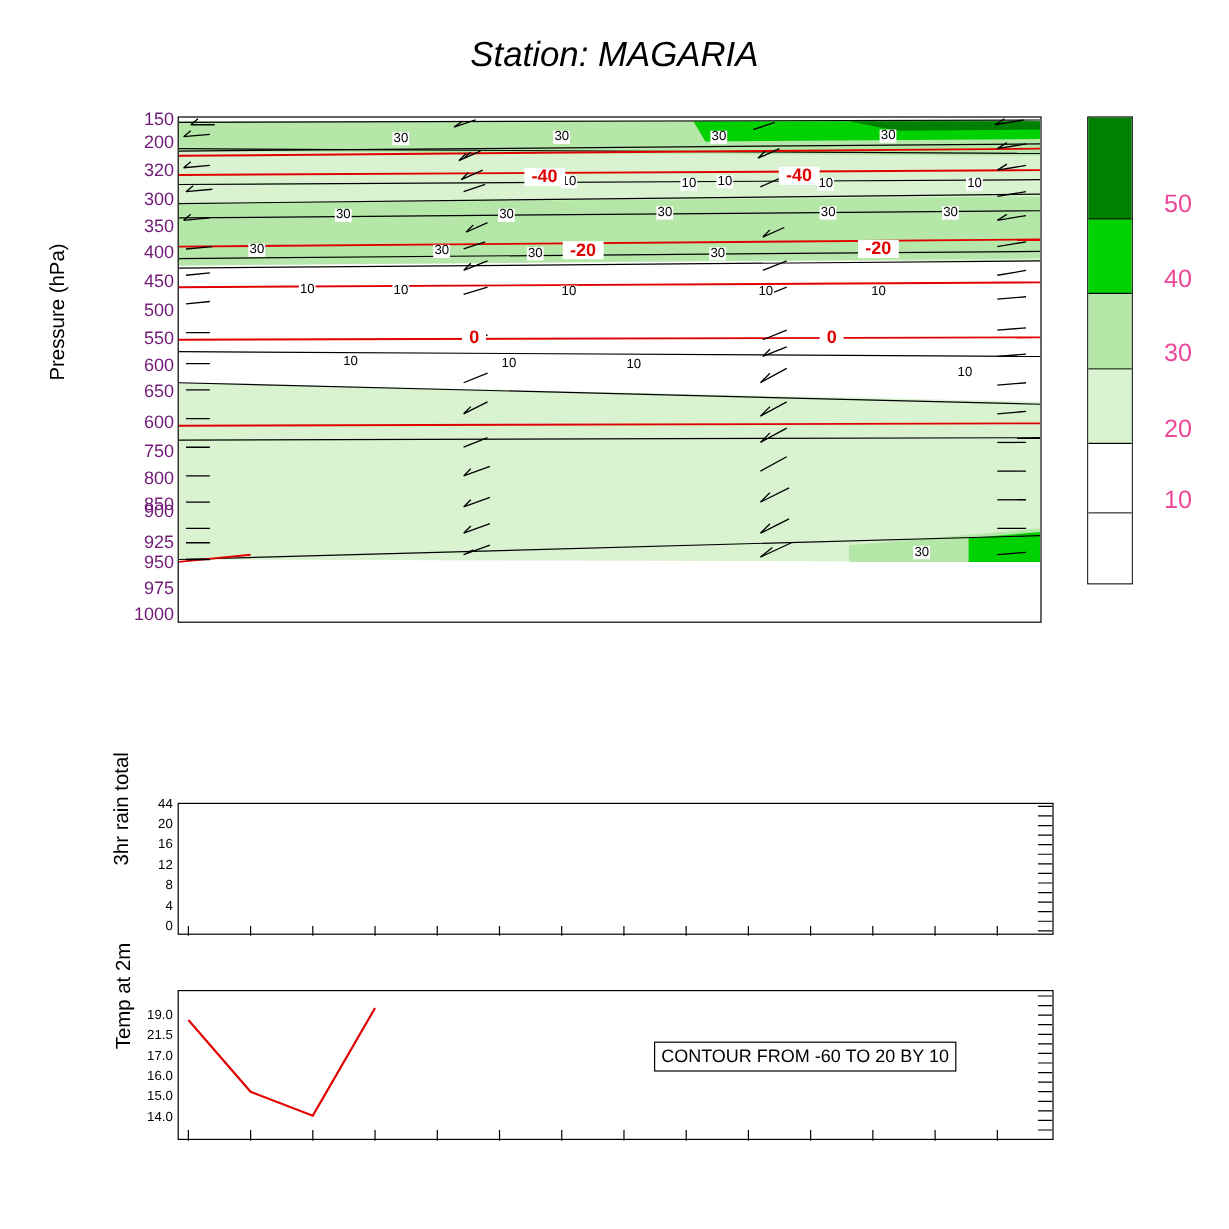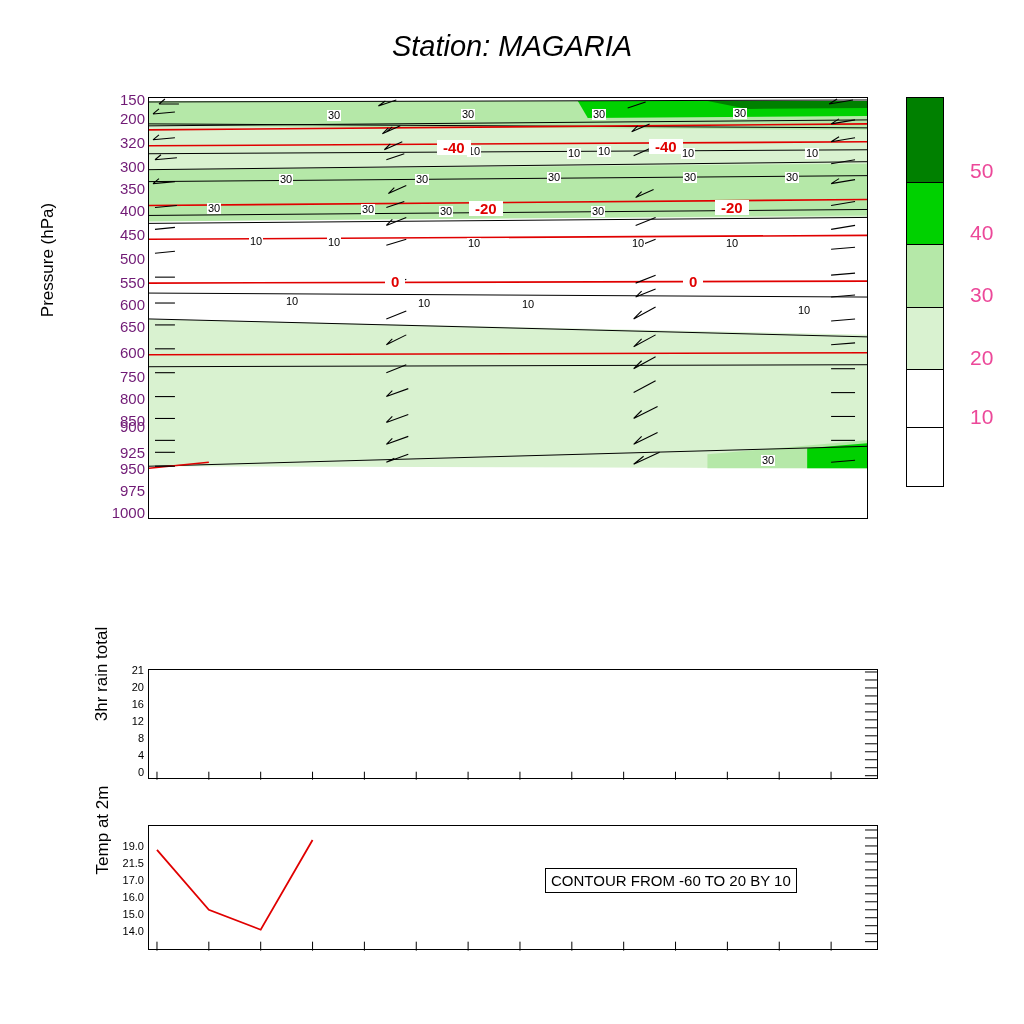--- a/index.html
+++ b/index.html
@@ -232,21 +232,21 @@
   <div class="seg" style="height:15%;background:#ffffff"></div>
 </div>
 <div class="abs cb-lab" style="top:160px">50</div>
 <div class="abs cb-lab" style="top:222px">40</div>
 <div class="abs cb-lab" style="top:284px">30</div>
 <div class="abs cb-lab" style="top:347px">20</div>
 <div class="abs cb-lab" style="top:406px">10</div>
 
 <div class="abs ylabel-rain">3hr rain total</div>
 <div class="abs" id="rain-yaxis">
-  <div class="ytick2" style="top:-4px">21</div>
+  <div class="ytick2" style="top:-4px">44</div>
   <div class="ytick2" style="top:13px">20</div>
   <div class="ytick2" style="top:30px">16</div>
   <div class="ytick2" style="top:47px">12</div>
   <div class="ytick2" style="top:64px">8</div>
   <div class="ytick2" style="top:81px">4</div>
   <div class="ytick2" style="top:98px">0</div>
 </div>
 <div class="abs" id="rain-panel">
   <svg class="fill" viewBox="0 0 730 110" preserveAspectRatio="none">
     <g stroke="#000" stroke-width="1">

